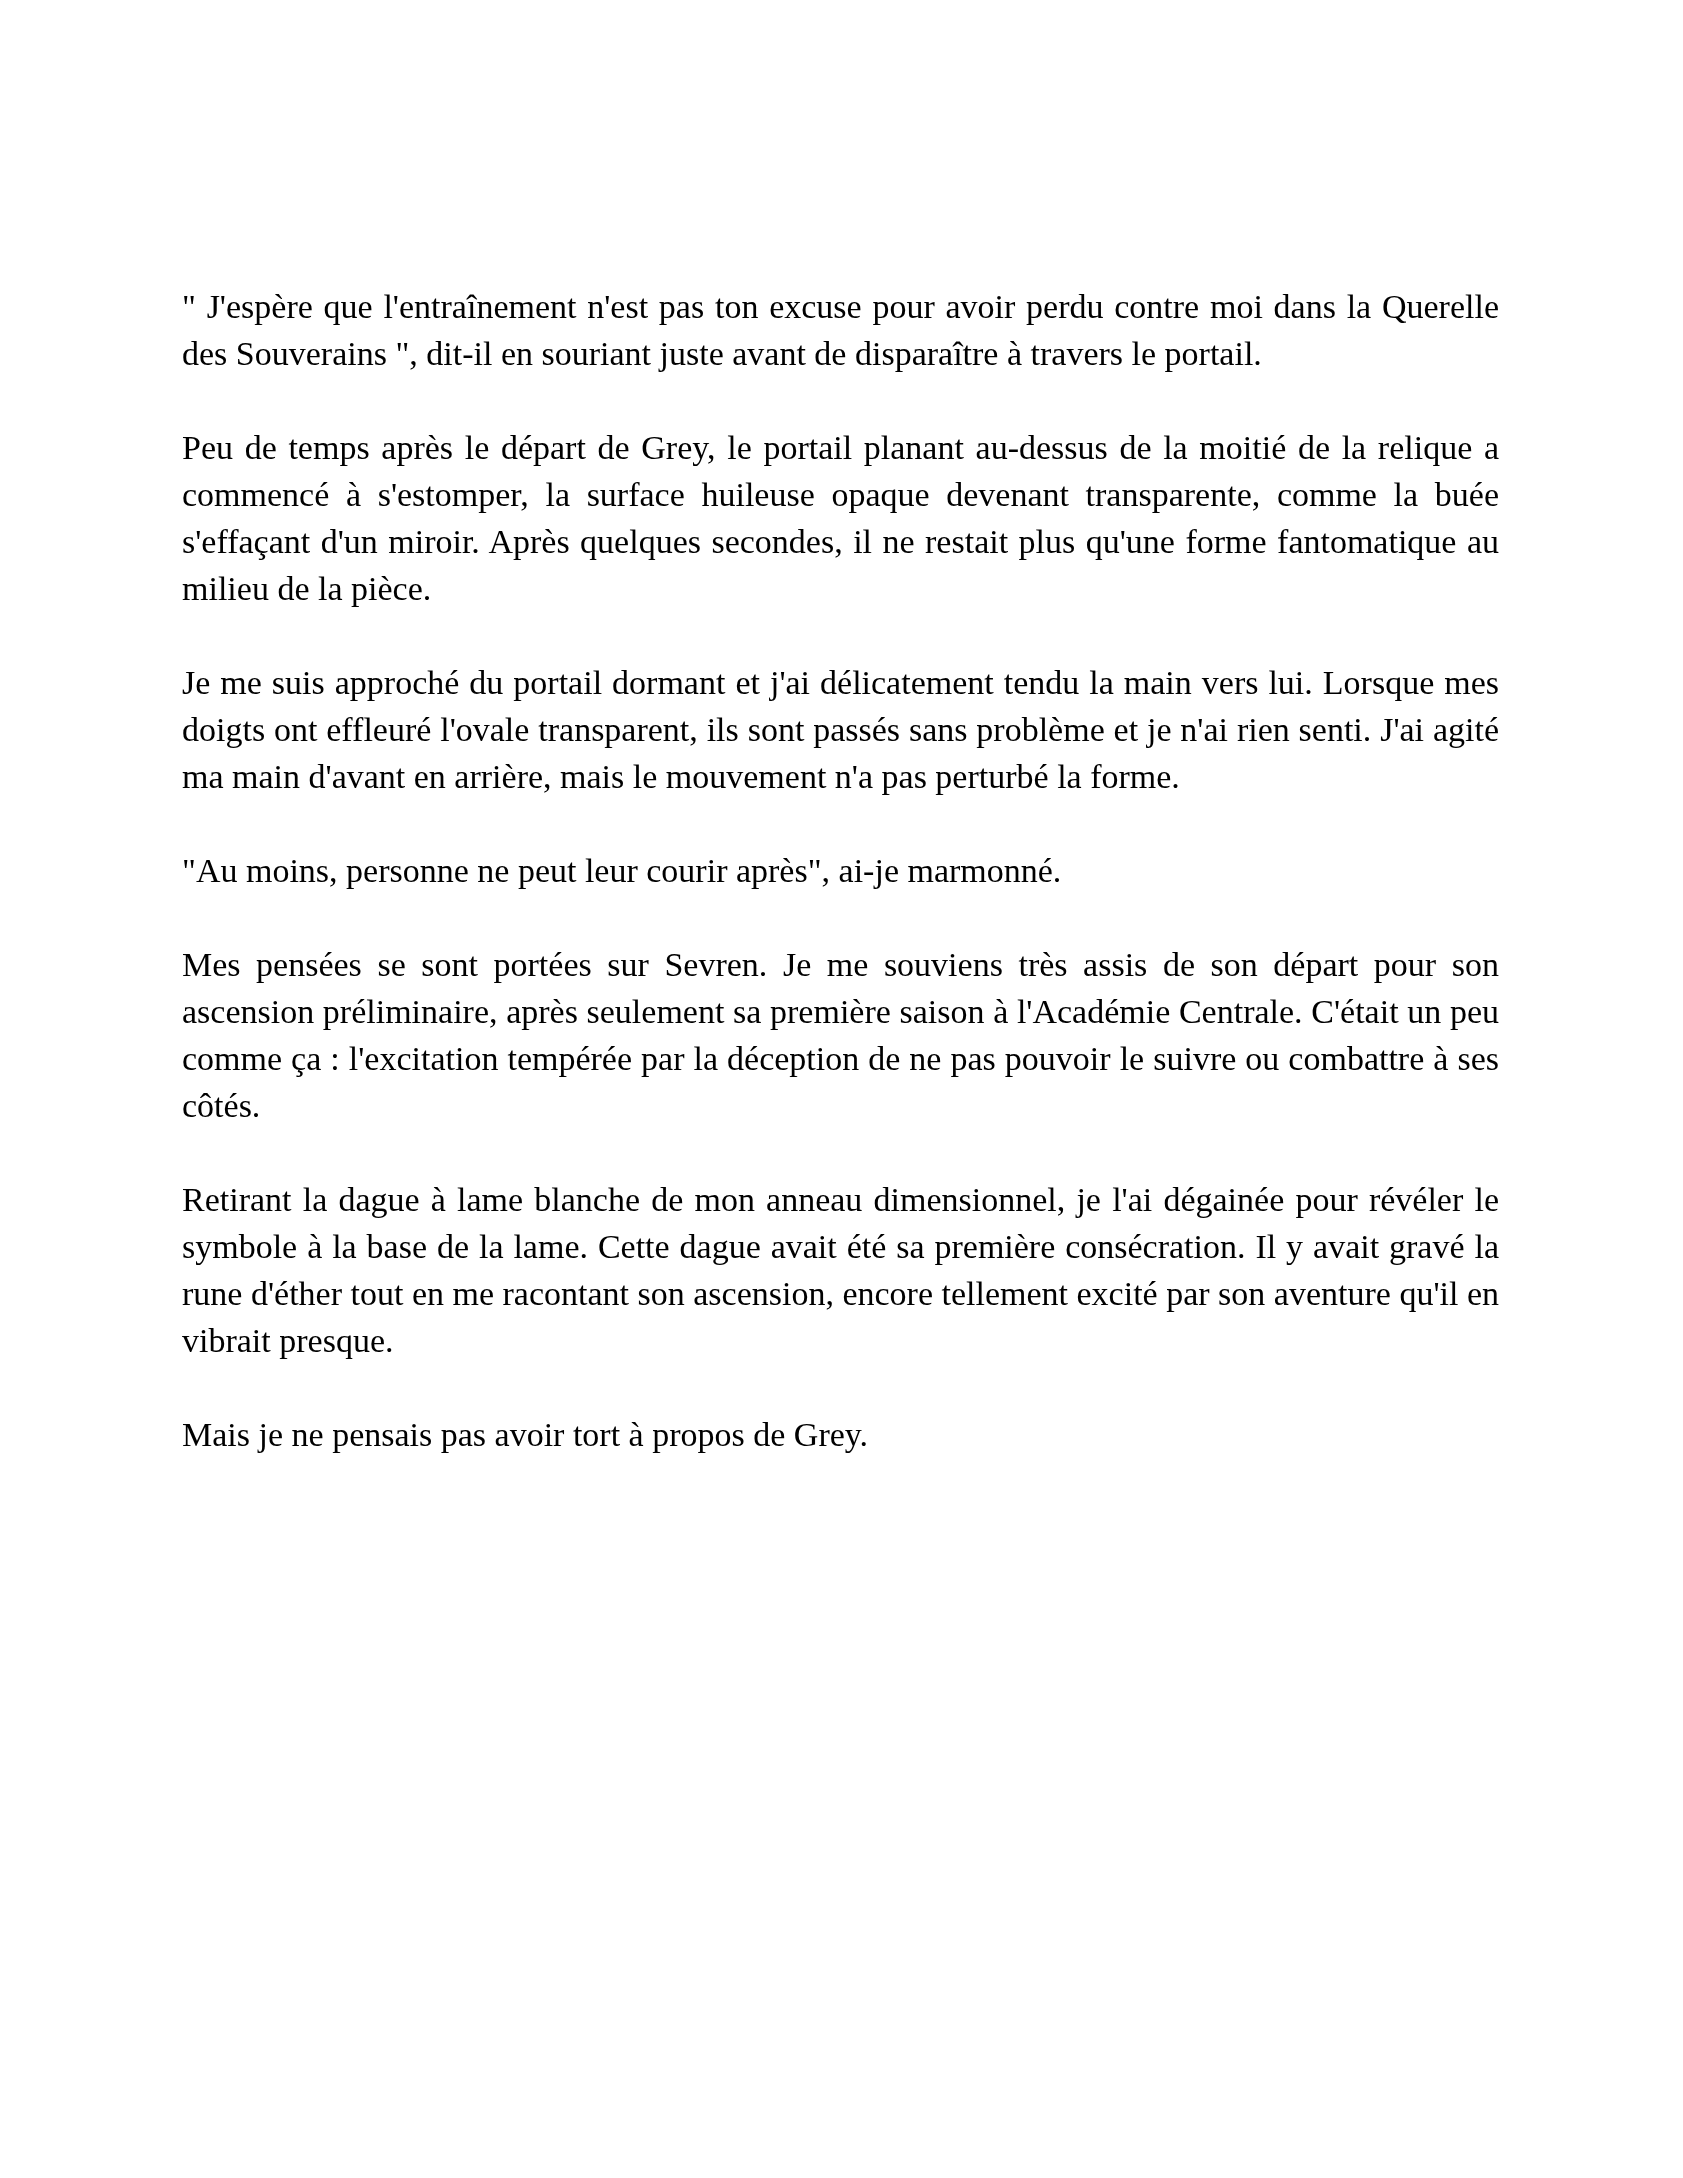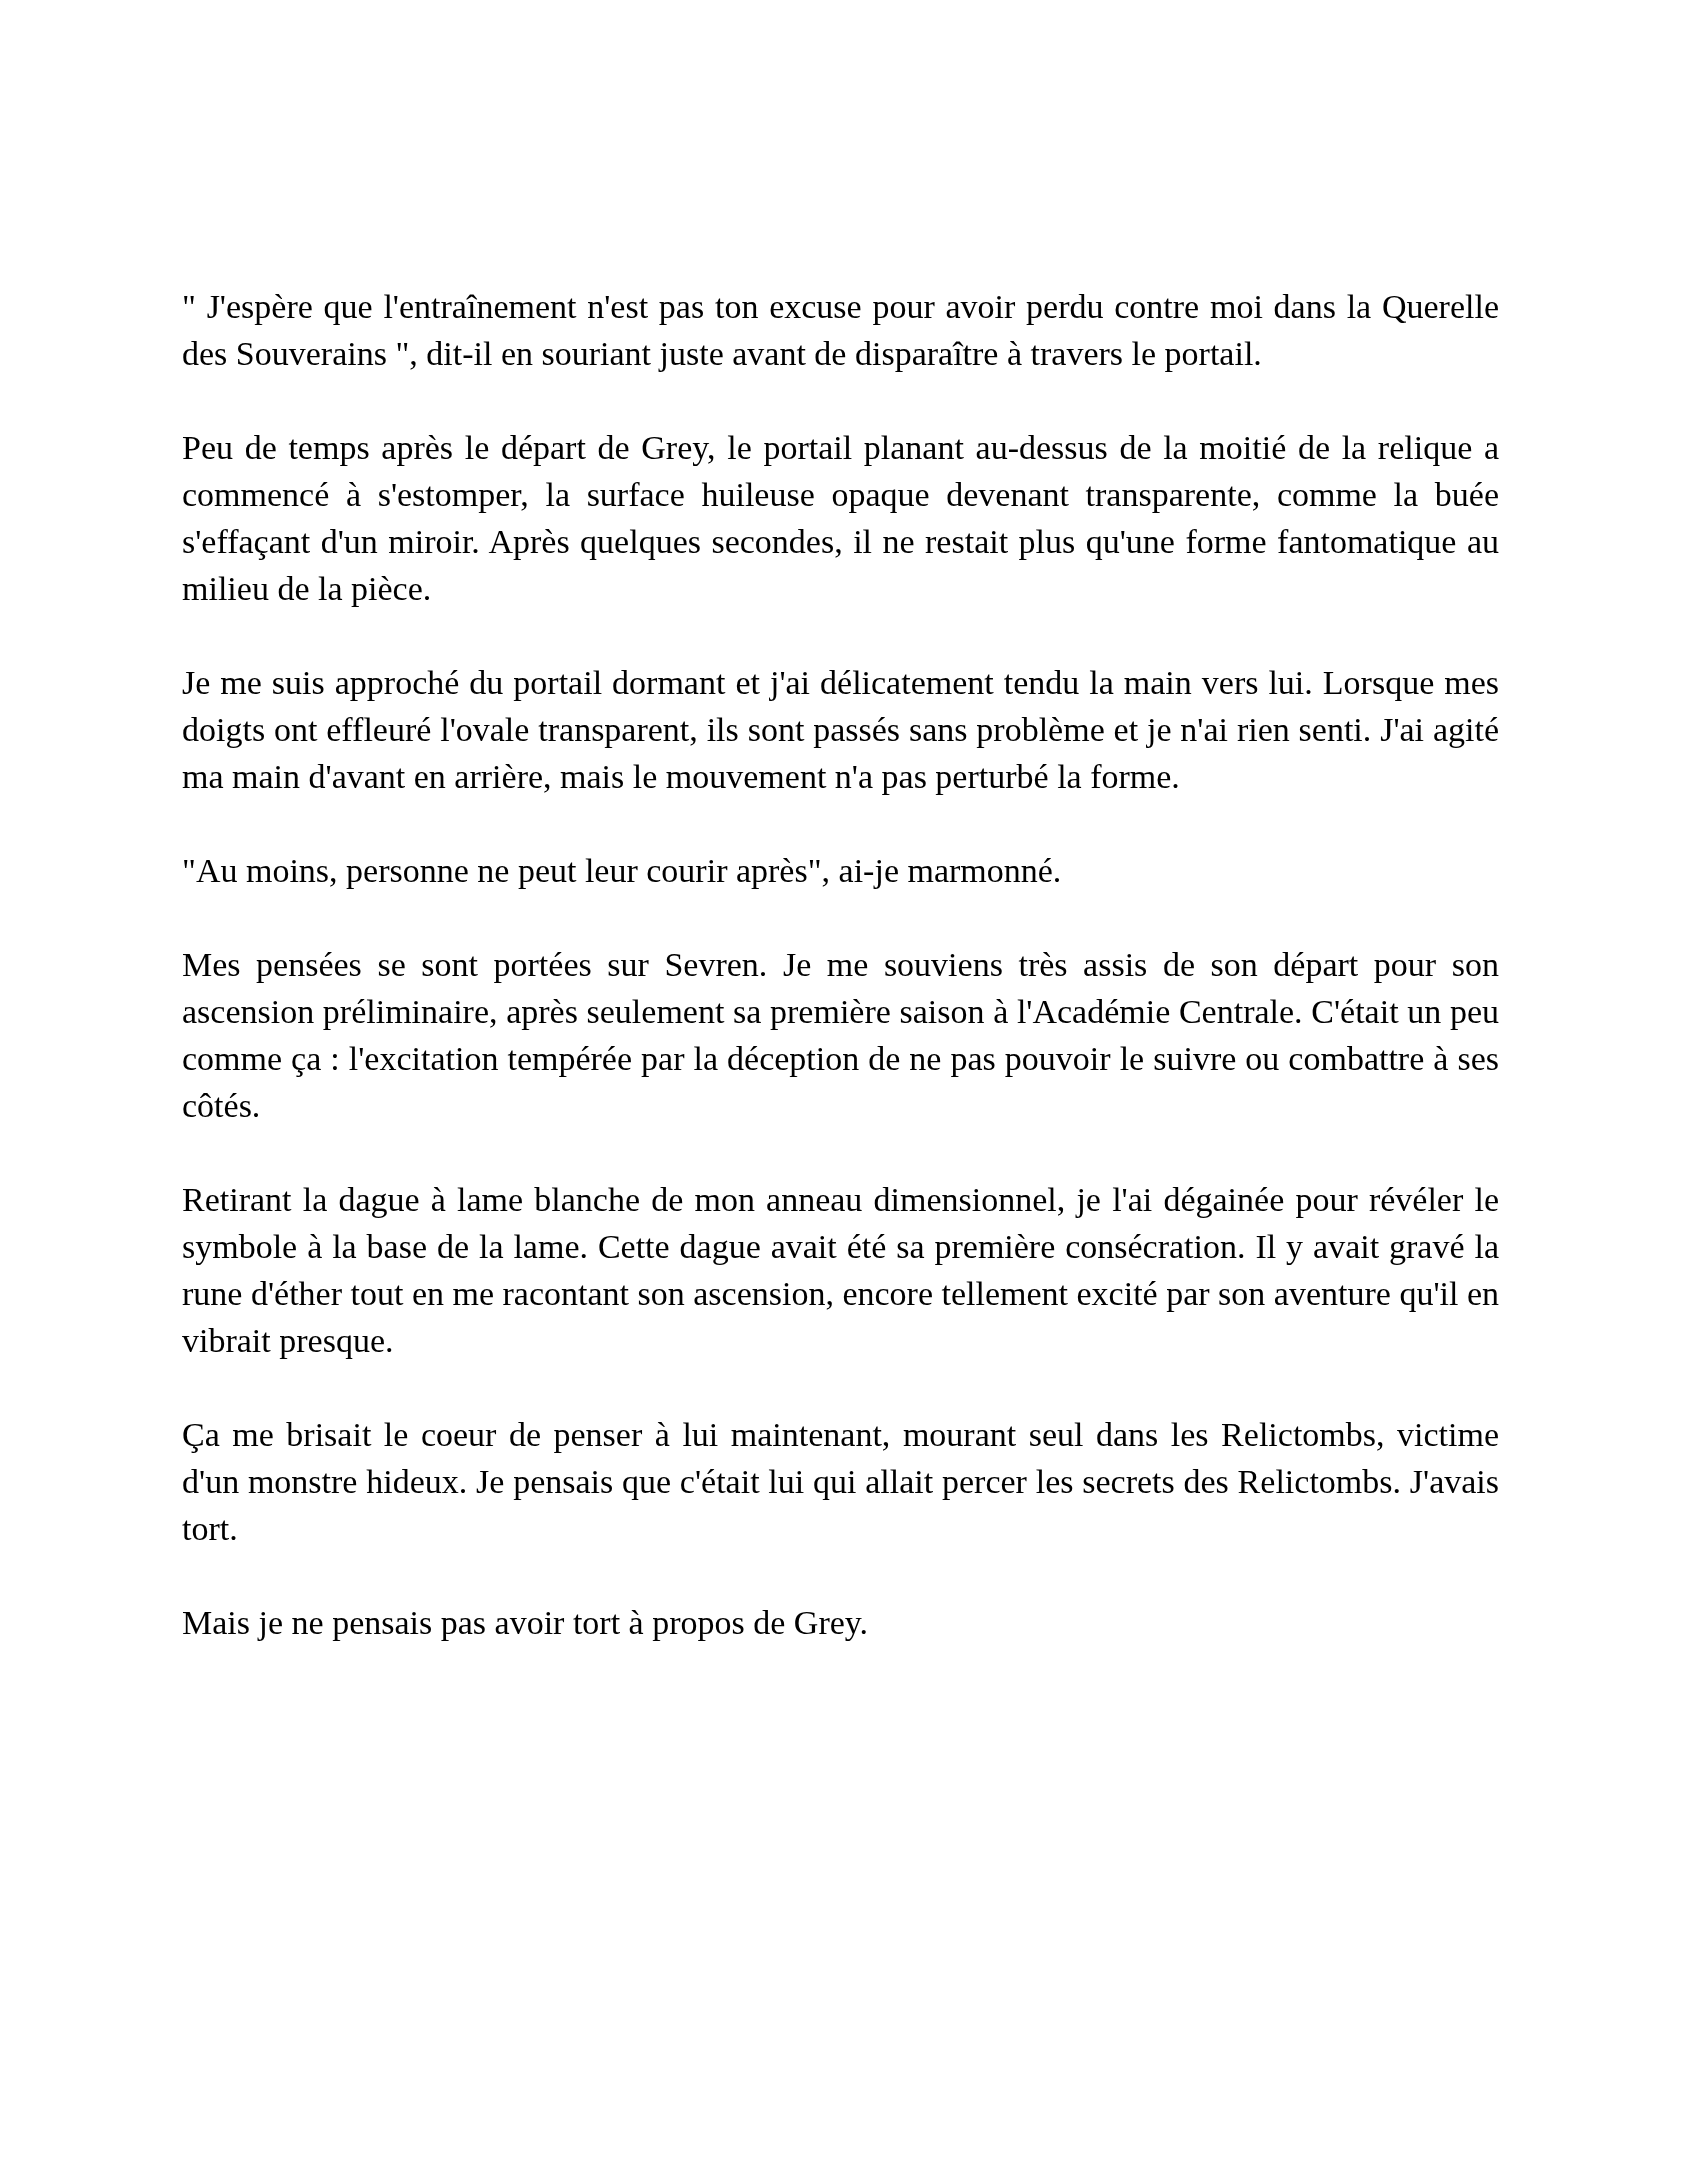--- a/index.html
+++ b/index.html
@@ -40,17 +40,16 @@
 <body>
 
 <div class="page">
   <div class="content">
     <p class="para">" J'espère que l'entraînement n'est pas ton excuse pour avoir perdu contre moi dans la Querelle des Souverains ", dit-il en souriant juste avant de disparaître à travers le portail.</p>
     <p class="para">Peu de temps après le départ de Grey, le portail planant au-dessus de la moitié de la relique a commencé à s'estomper, la surface huileuse opaque devenant transparente, comme la buée s'effaçant d'un miroir. Après quelques secondes, il ne restait plus qu'une forme fantomatique au milieu de la pièce.</p>
     <p class="para">Je me suis approché du portail dormant et j'ai délicatement tendu la main vers lui. Lorsque mes doigts ont effleuré l'ovale transparent, ils sont passés sans problème et je n'ai rien senti. J'ai agité ma main d'avant en arrière, mais le mouvement n'a pas perturbé la forme.</p>
     <p class="para">"Au moins, personne ne peut leur courir après", ai-je marmonné.</p>
     <p class="para">Mes pensées se sont portées sur Sevren. Je me souviens très assis de son départ pour son ascension préliminaire, après seulement sa première saison à l'Académie Centrale. C'était un peu comme ça : l'excitation tempérée par la déception de ne pas pouvoir le suivre ou combattre à ses côtés.</p>
     <p class="para">Retirant la dague à lame blanche de mon anneau dimensionnel, je l'ai dégainée pour révéler le symbole à la base de la lame. Cette dague avait été sa première consécration. Il y avait gravé la rune d'éther tout en me racontant son ascension, encore tellement excité par son aventure qu'il en vibrait presque.</p>
-    <p class="para">Ça me brisait le coeur de penser à lui maintenant, mourant seul dans les Relictombs, victime d'un monstre hideux. Je pensais que c'était lui qui allait percer les secrets des Relictombs. J'avais tort.</p>
     <p class="para">Mais je ne pensais pas avoir tort à propos de Grey.</p>
   </div>
 </div>
 
 
 </body></html>

